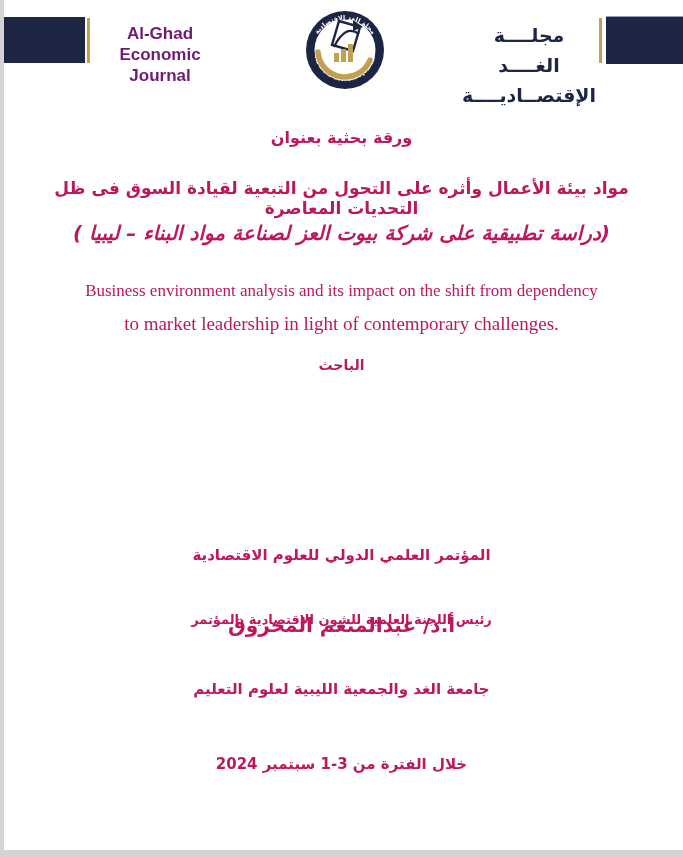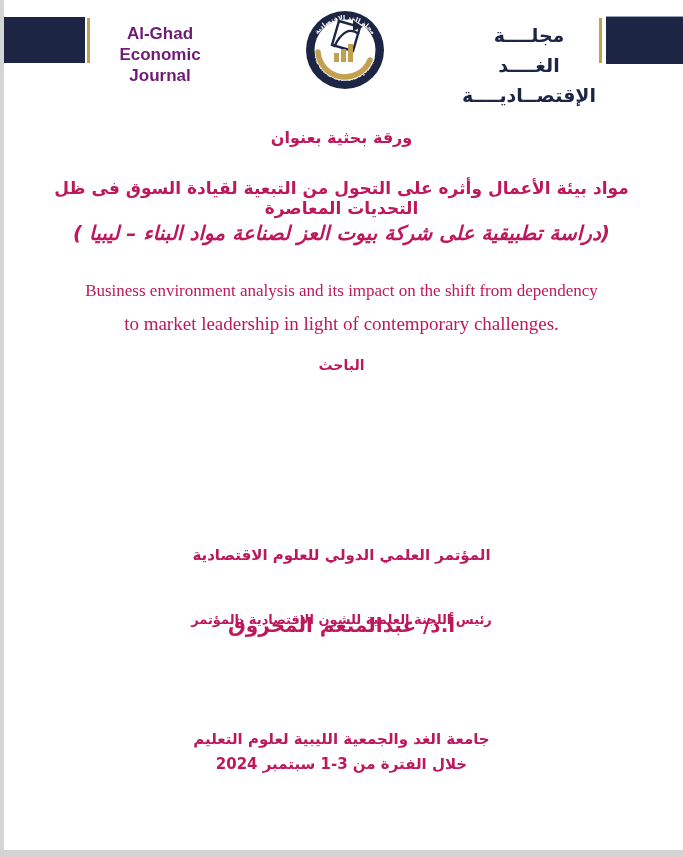--- a/index.html
+++ b/index.html
@@ -37,21 +37,21 @@
   .subtitle-ar{top:221px;font-size:20px;font-style:italic;}
   .en1{top:281px;font-family:"Liberation Serif",serif;font-size:17px;}
   .en2{top:313px;font-family:"Liberation Serif",serif;font-size:19px;}
   .researcher-label{top:357px;font-size:14px;}
   .researcher-name {top:384px;font-size:21px;}
   .submitted-to    {top:482px;font-size:15px;}
   .conference      {top:514px;font-size:15px;margin-top:32px;}
   .committee-role  {top:612px;font-size:13px;}
   .committee-head  {top:613px;font-size:20px;}
   .organized-by    {top:690px;font-size:15px;}
-  .organizers      {top:730px;font-size:15px;text-align:center;}
+  .organizers      {top:680px;font-size:15px;text-align:center;}
   .period          {top:755px;font-size:15px;}
 </style>
 </head>
 <body>
 
 <div id="page">
 
   <div class="edge-left"></div>
   <div class="edge-bottom"></div>
 

